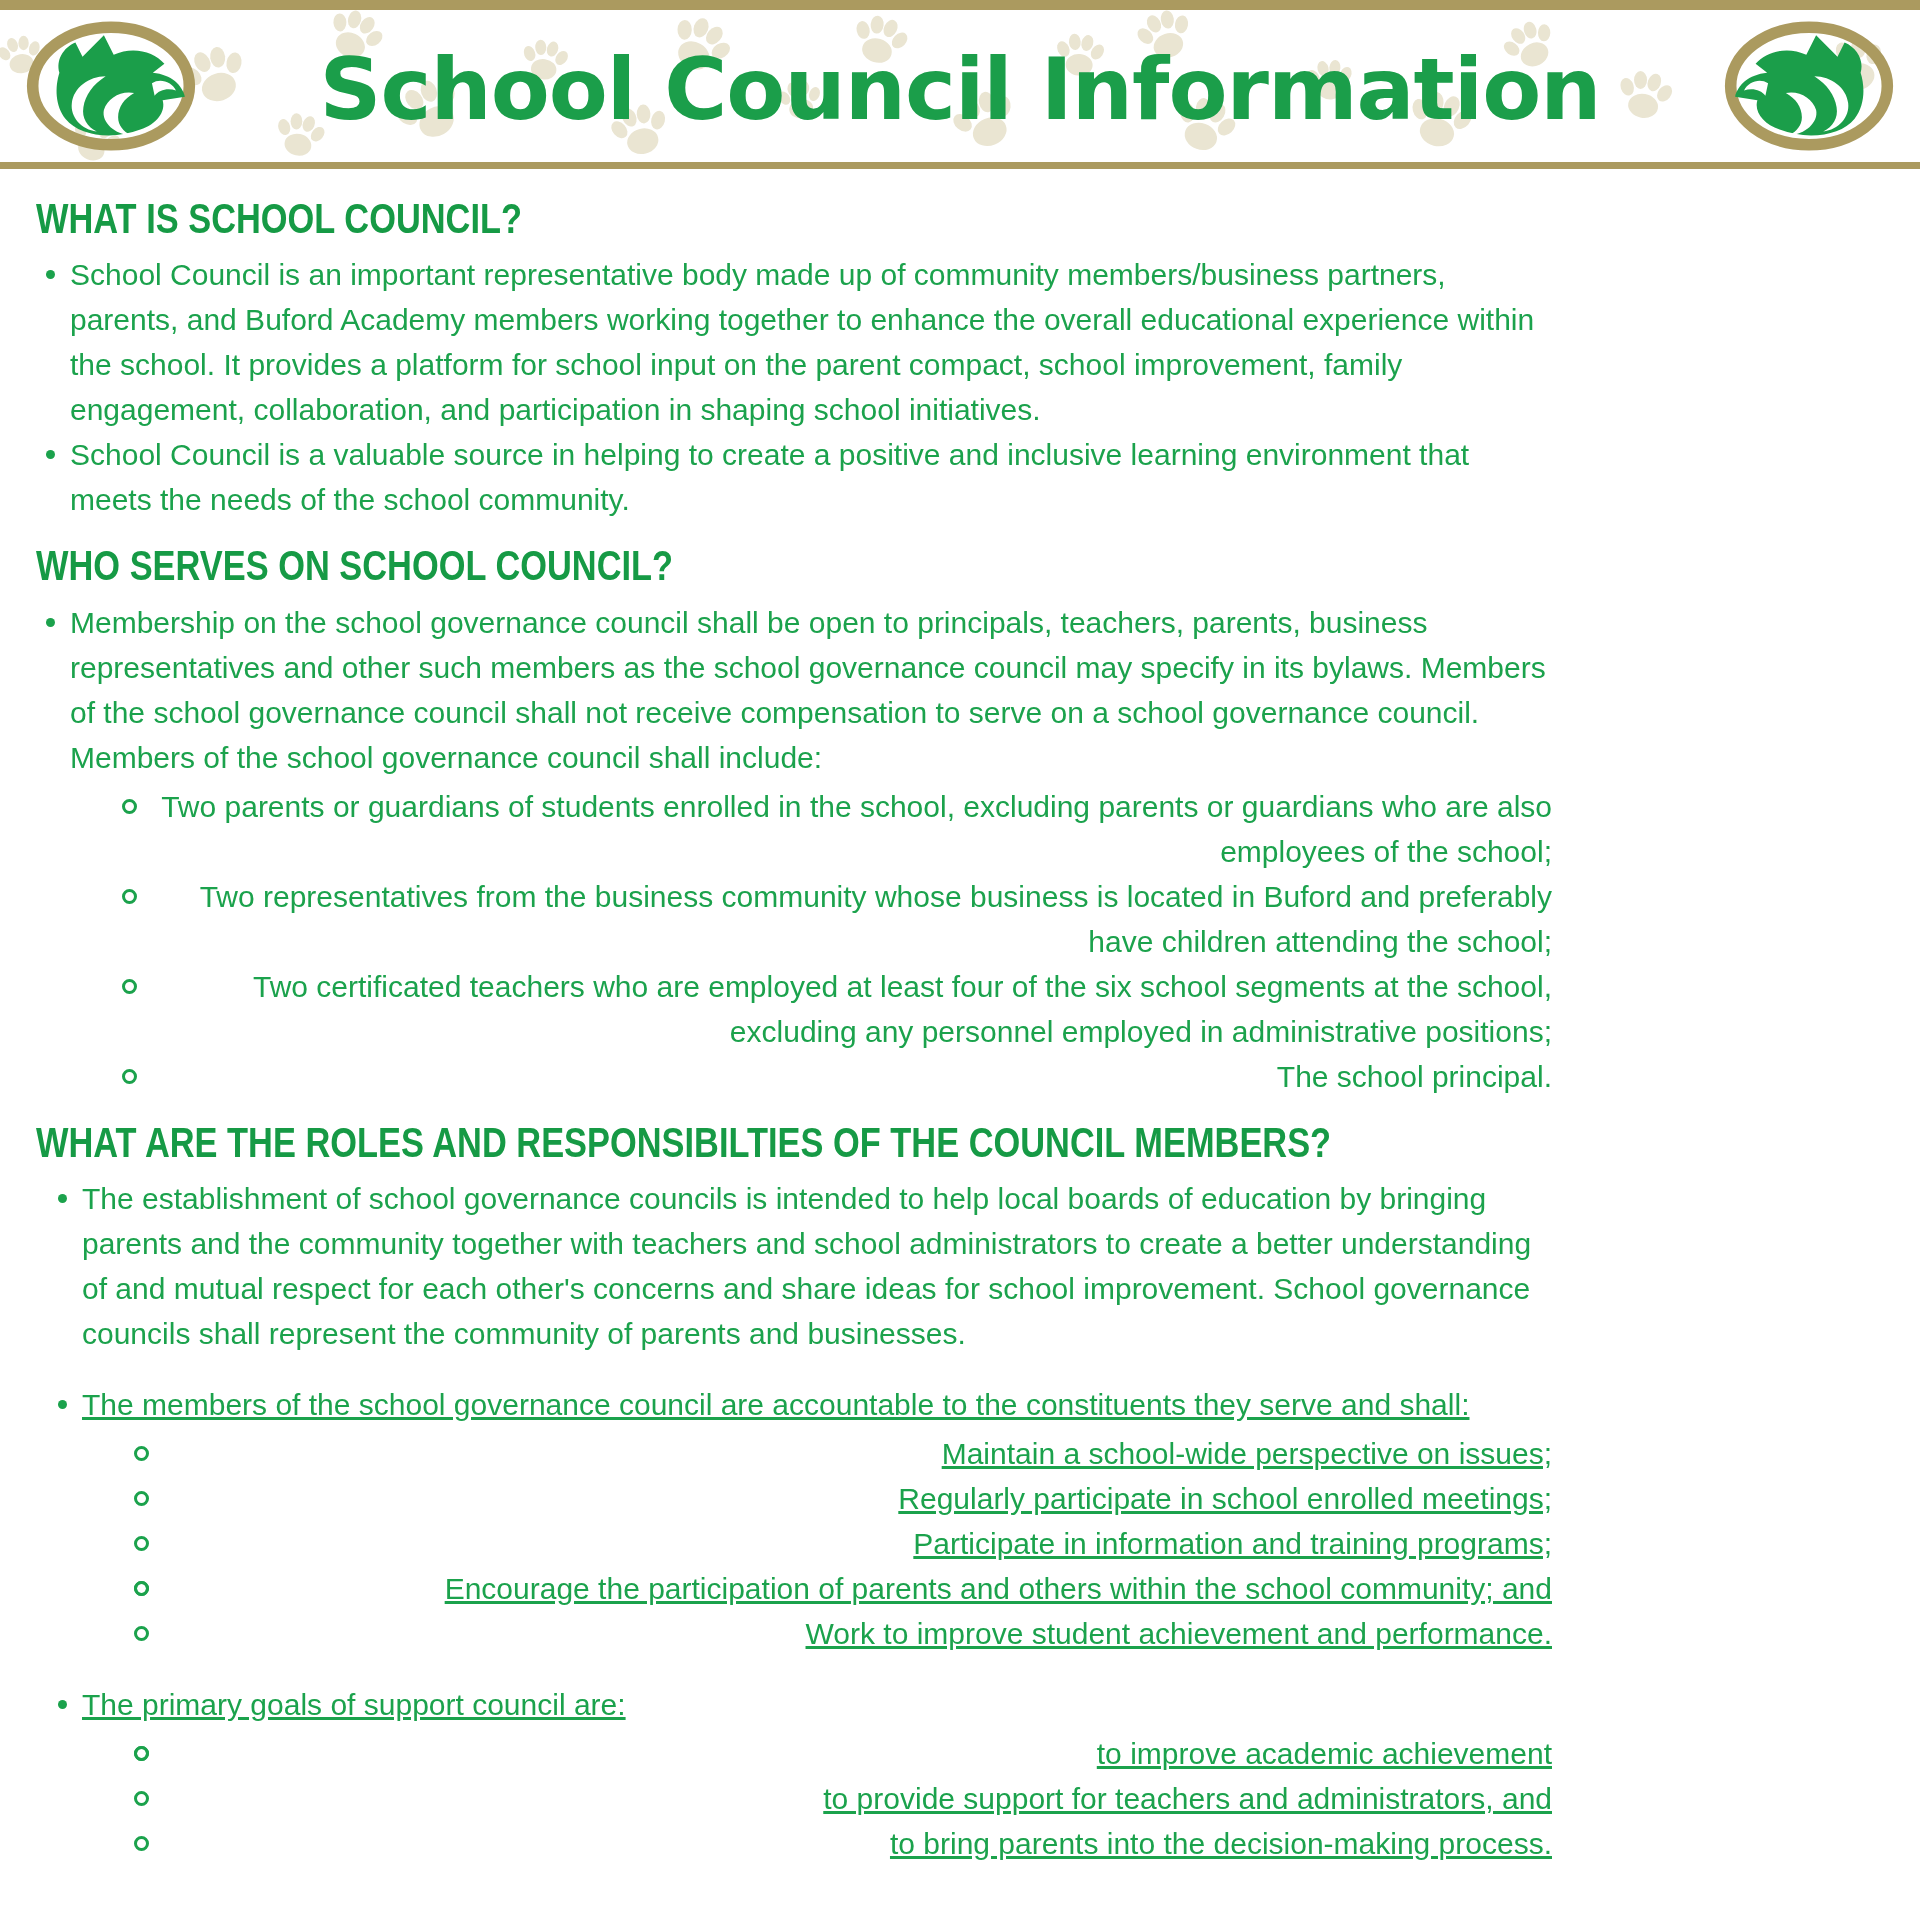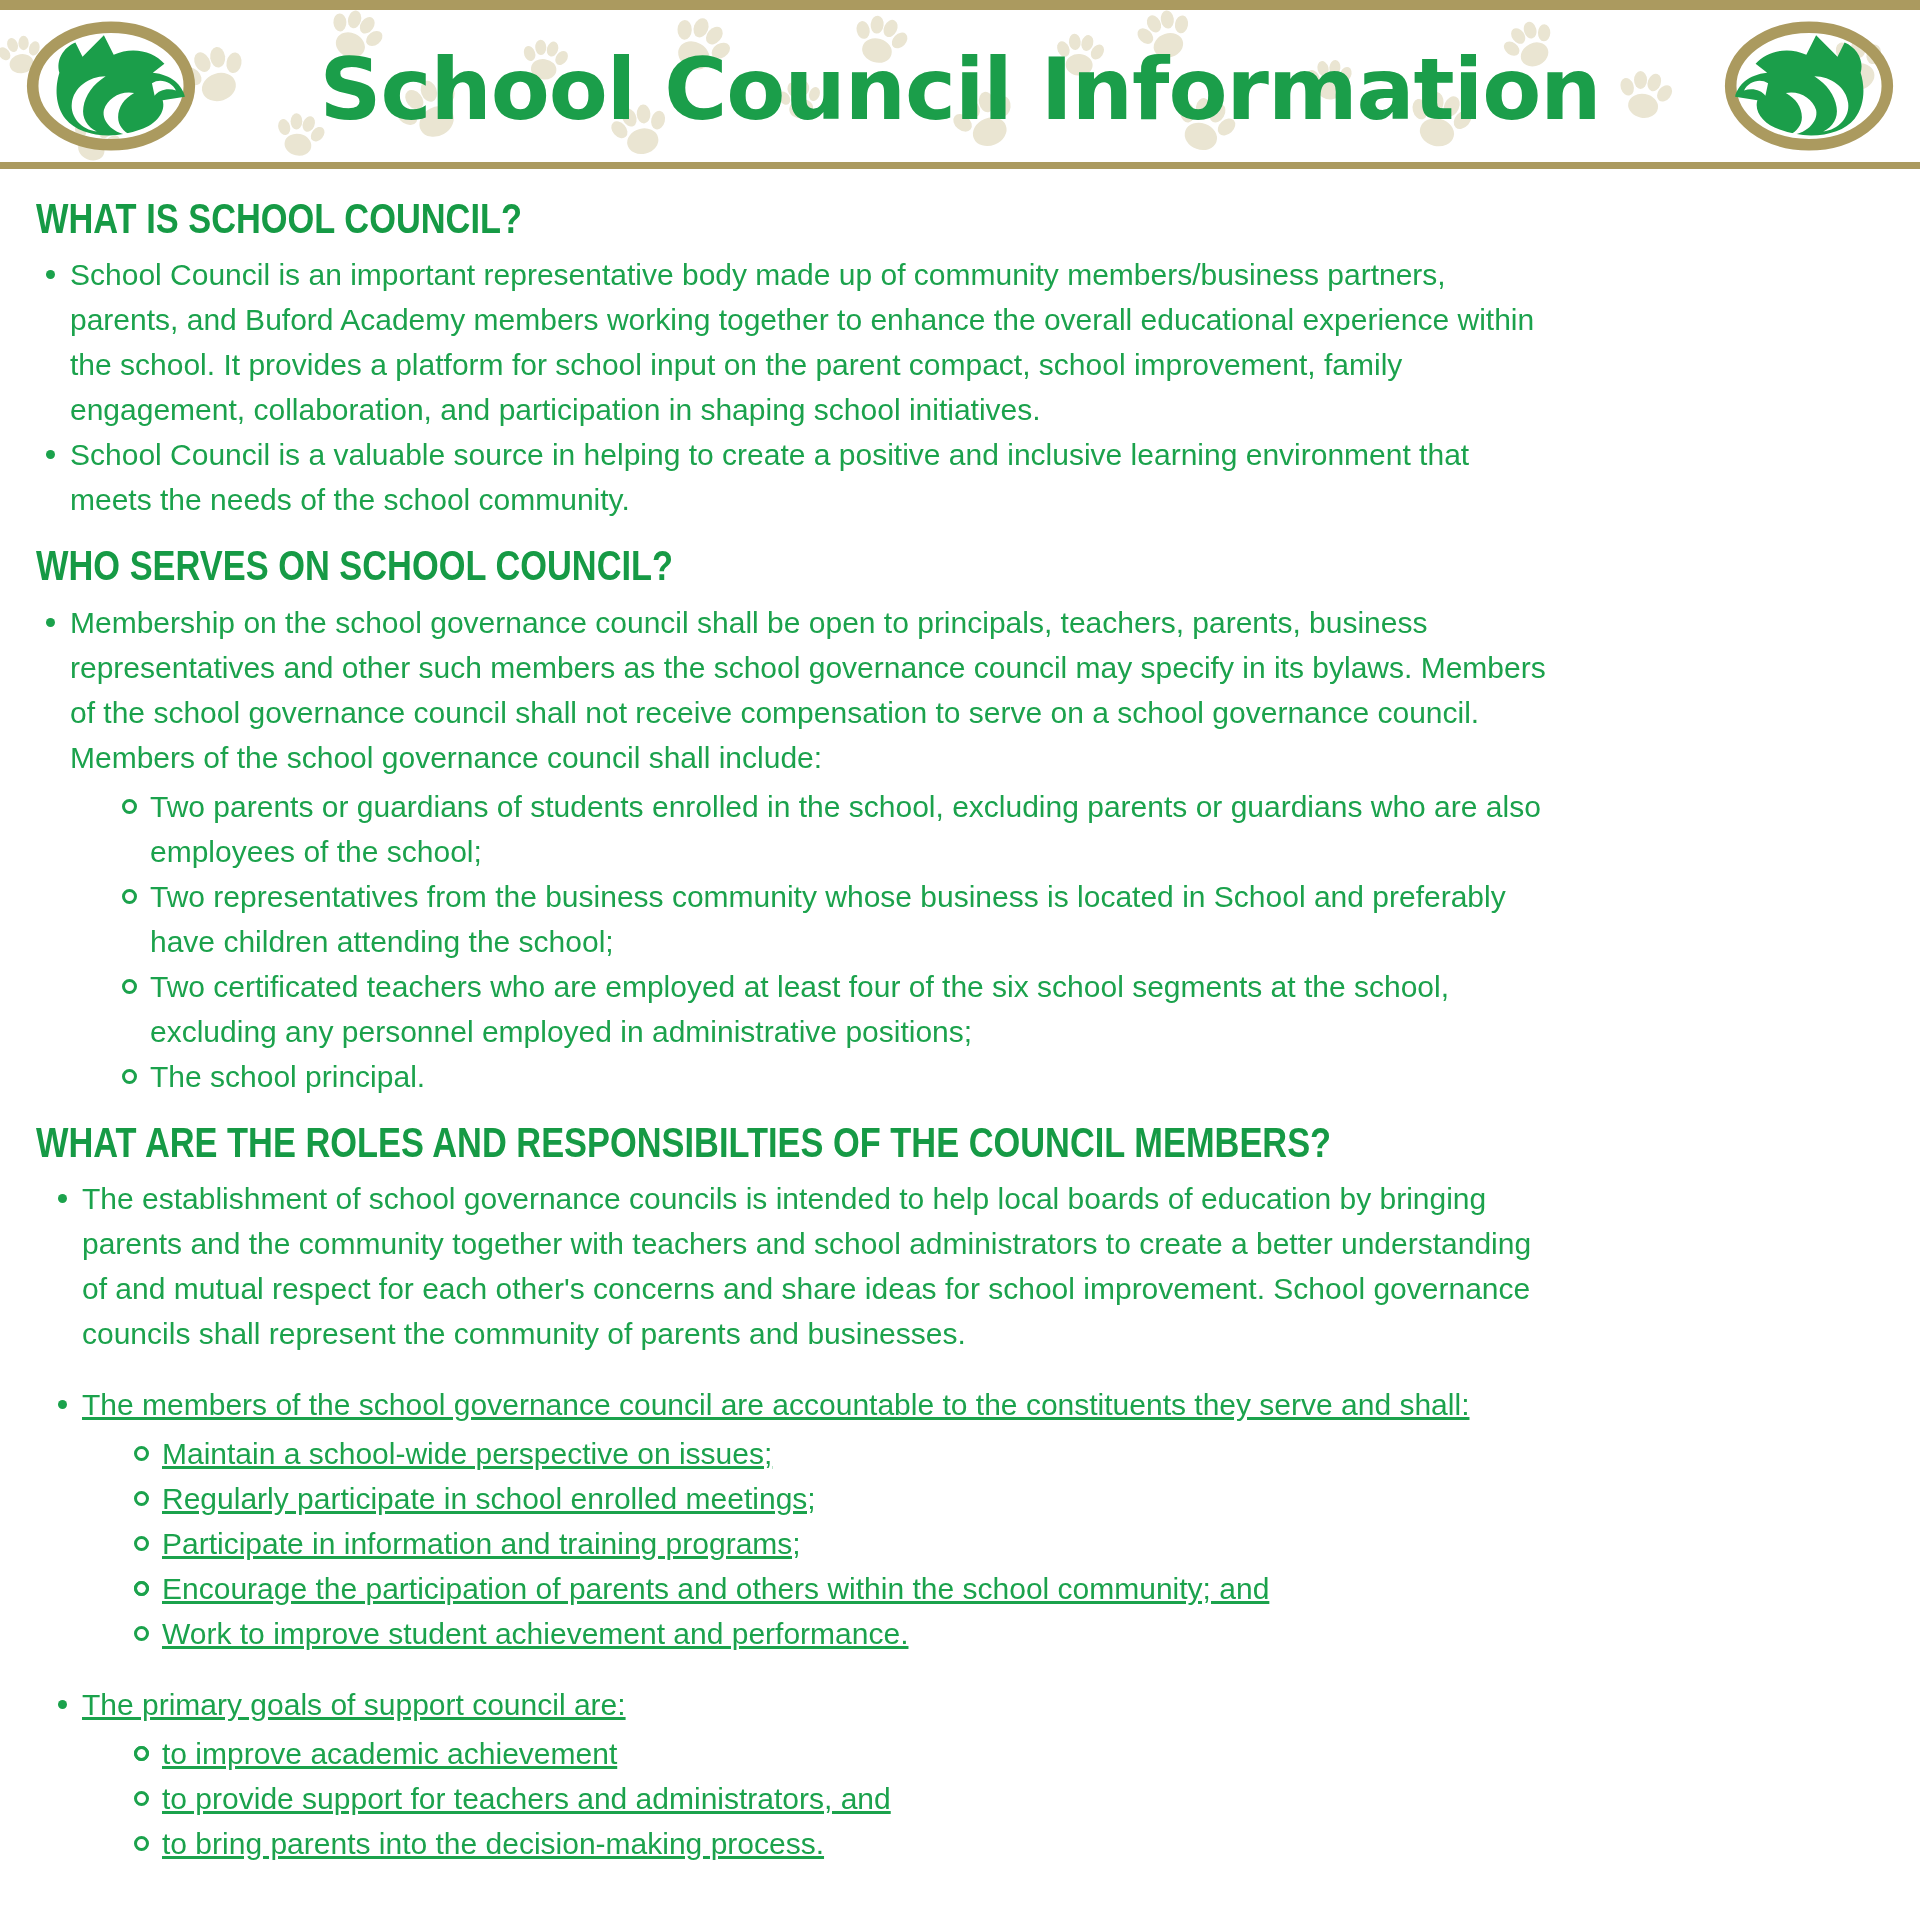--- a/index.html
+++ b/index.html
@@ -55,21 +55,21 @@
     transform-origin:left center;
     white-space:nowrap;
     letter-spacing:0px;
   }
   ul.l1,ul.l2{list-style:none;margin:4px;padding:0;}
   ul.l1>li{
     position:relative;
     padding-left:30px;
     font-size:30px;line-height:45px;color:#1ba24c;
   }
-  ul.l2{margin-left:48px;}
+  ul.l2{margin-left:48px;text-align:right;}
   ul.l2>li{
     position:relative;
     padding-left:32px;
     font-size:30px;line-height:45px;color:#1ba24c;
   }
   .dot{
     position:absolute;left:6px;top:18px;
     width:9px;height:9px;border-radius:50%;
     background:#1ba24c;
   }
@@ -181,21 +181,21 @@
         <ul class="l1">
           <li><span class="dot"></span><span>School Council is an important representative body made up of community members/business partners, parents, and Buford Academy members working together to enhance the overall educational experience within the school. It provides a platform for school input on the parent compact, school improvement, family engagement, collaboration, and participation in shaping school initiatives.</span></li>
           <li><span class="dot"></span><span>School Council is a valuable source in helping to create a positive and inclusive learning environment that meets the needs of the school community.</span></li>
         </ul>
       </section>
       <section>
         <h2>WHO SERVES ON SCHOOL COUNCIL?</h2>
         <ul class="l1">
           <li><span class="dot"></span><span>Membership on the school governance council shall be open to principals, teachers, parents, business representatives and other such members as the school governance council may specify in its bylaws. Members of the school governance council shall not receive compensation to serve on a school governance council. Members of the school governance council shall include:</span><ul class="l2">
               <li><span class="ring"></span><span>Two parents or guardians of students enrolled in the school, excluding parents or guardians who are also employees of the school;</span></li>
-              <li><span class="ring"></span><span>Two representatives from the business community whose business is located in School and preferably have children attending the school;</span></li>
+              <li><span class="ring"></span><span>Two representatives from the business community whose business is located in Buford and preferably have children attending the school;</span></li>
               <li><span class="ring"></span><span>Two certificated teachers who are employed at least four of the six school segments at the school, excluding any personnel employed in administrative positions;</span></li>
               <li><span class="ring"></span><span>The school principal.</span></li>
             </ul></li>
         </ul>
       </section>
       <section>
         <h2>WHAT ARE THE ROLES AND RESPONSIBILTIES OF THE COUNCIL MEMBERS?</h2>
         <ul class="l1">
           <li><span class="dot"></span><span>The establishment of school governance councils is intended to help local boards of education by bringing parents and the community together with teachers and school administrators to create a better understanding of and mutual respect for each other's concerns and share ideas for school improvement. School governance councils shall represent the community of parents and businesses.</span></li>
           <li><span class="dot"></span><span>The members of the school governance council are accountable to the constituents they serve and shall:</span><ul class="l2">

